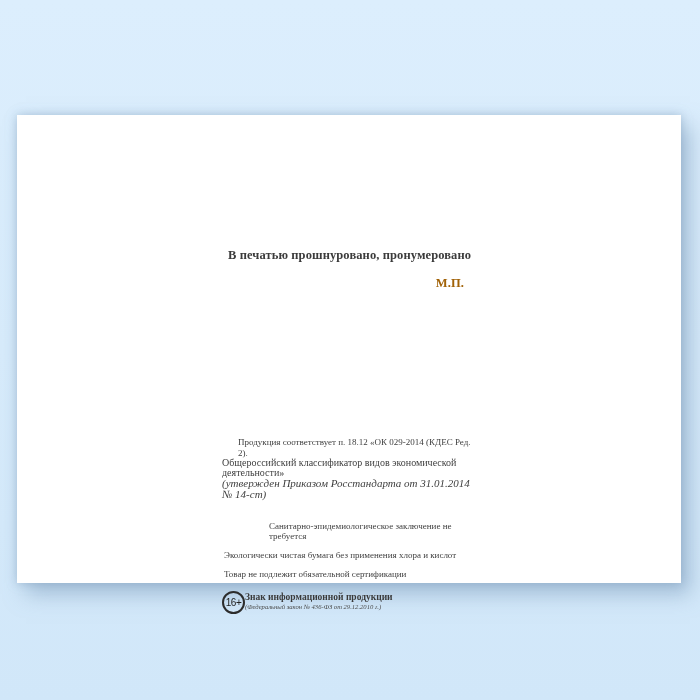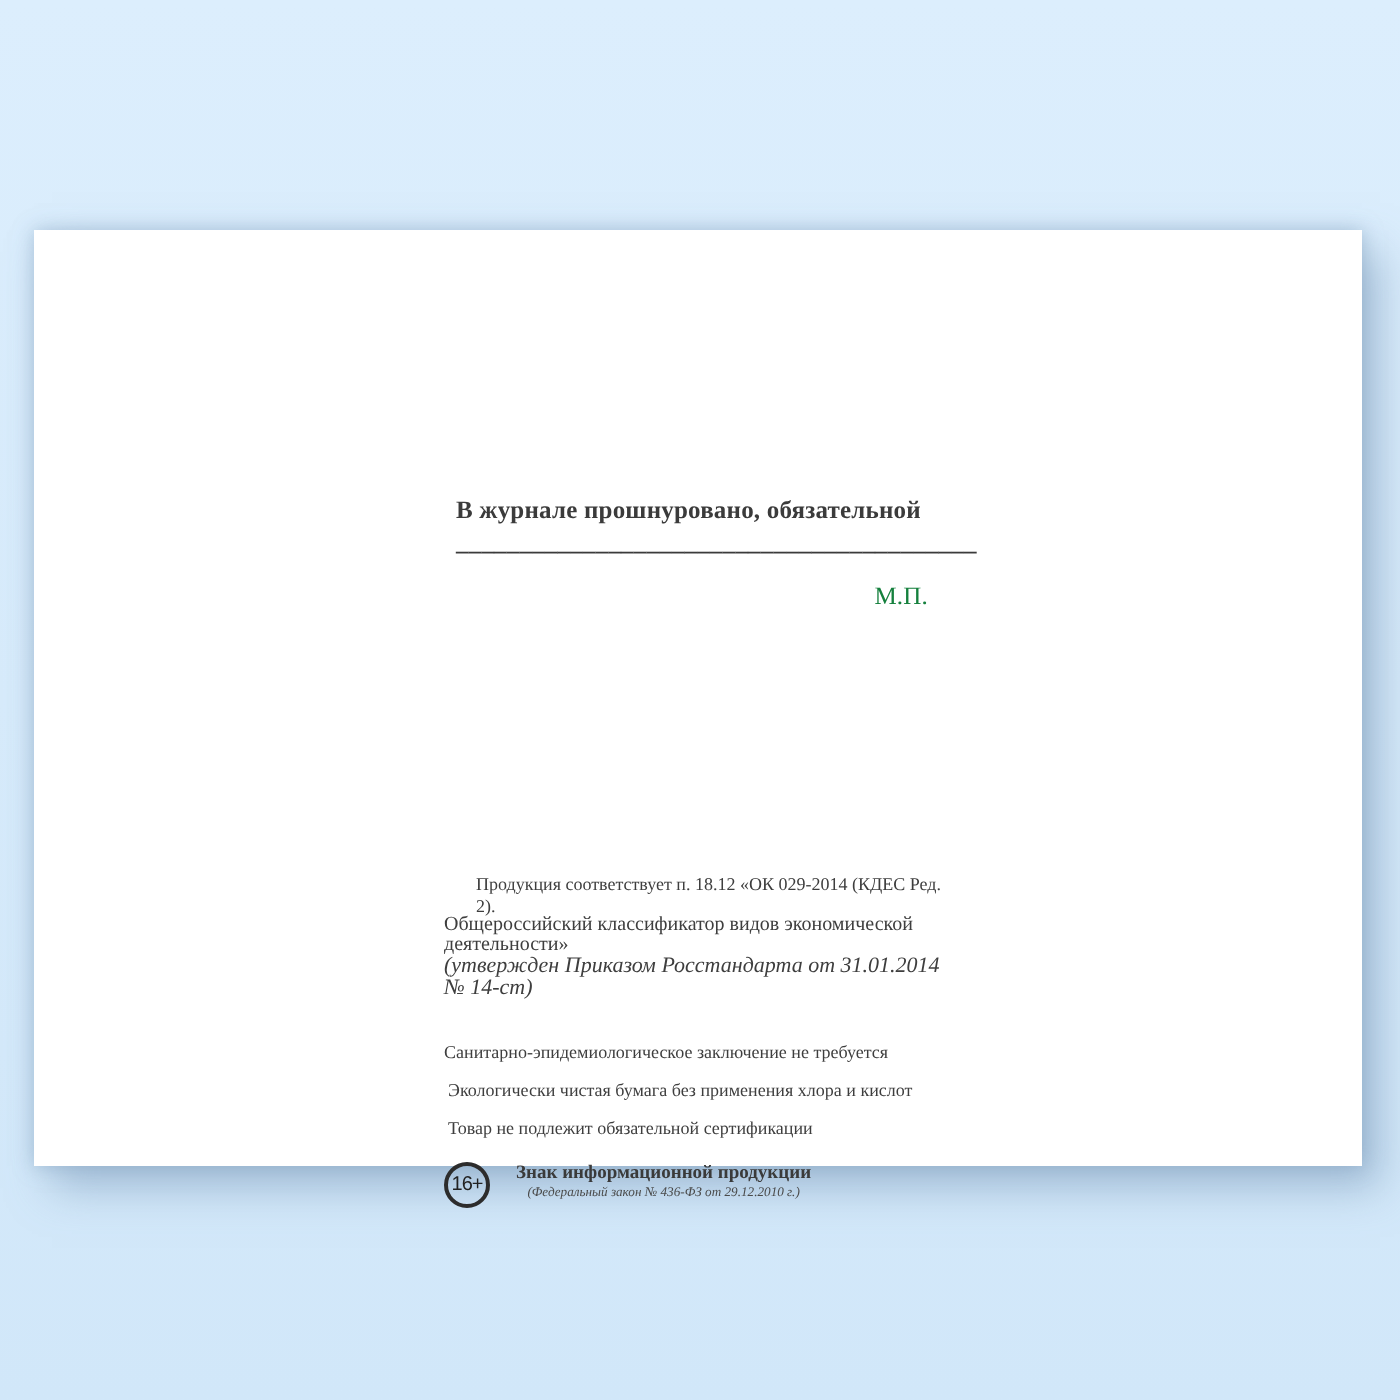--- a/index.html
+++ b/index.html
@@ -16,56 +16,55 @@
     background:#ffffff;
     box-shadow:0 0 9px rgba(130,160,190,.55), 9px 11px 20px rgba(115,148,182,.5);
   }
   .stamp-block{
     position:absolute;left:211px;top:133px;width:238px;
     font-size:12.5px;line-height:15.6px;color:#3b3b3b;
     letter-spacing:.1px;white-space:nowrap;font-weight:600;
   }
   .stamp-line{white-space:nowrap;}
   .stamp-mark{
-    text-align:right;margin-top:12px;font-weight:400;
-    padding-right:2px;font-size:12.5px;color:#15803d;
+    text-align:right;margin-top:12px;font-weight:700;
+    padding-right:2px;font-size:12.5px;color:#a16207;
   }
   .info-block{
     position:absolute;left:205px;top:322px;width:260px;color:#3e3e3e;
   }
   .compliance-line1{font-size:9px;line-height:10.5px;margin-left:16px;}
   .compliance-line2{font-size:10px;line-height:10px;}
   .compliance-line3{font-size:11px;line-height:10.5px;font-style:italic;}
   .statement{font-size:9px;line-height:10px;margin-top:9px;}
-  .statement-1{margin-top:22px;}
+  .statement-1{margin-top:22px;margin-left:47px;}
   .statement-2{margin-top:9px;padding-left:2px;}
   .statement-3{margin-top:9px;padding-left:2px;}
   .badge-row{
     display:flex;align-items:flex-start;margin-top:12px;
   }
   .age-badge{
     width:19px;height:19px;border:2px solid #2c2c2c;border-radius:50%;
     display:flex;align-items:center;justify-content:center;
     font-size:10px;font-weight:normal;color:#222;flex:0 0 auto;
     font-family:"Liberation Sans","DejaVu Sans",sans-serif;
     letter-spacing:-0.5px;
   }
-  .badge-texts{margin-left:13px;padding-top:1px;text-align:center;}
+  .badge-texts{padding-top:1px;}
   .badge-title{font-size:9.5px;line-height:10px;font-weight:600;color:#3a3a3a;}
   .badge-subtitle{font-size:6.6px;line-height:9px;font-style:italic;color:#4a4a4a;}
 </style>
 </head>
 <body>
 
 <div class="scene">
   <div class="page">
 
     <div class="stamp-block">
-      <div class="stamp-line">В журнале прошнуровано, обязательной</div>
-      <div class="stamp-line">_________________________________________</div>
+      <div class="stamp-line">В печатью прошнуровано, пронумеровано</div>
       <div class="stamp-mark">М.П.</div>
     </div>
 
     <div class="info-block">
       <div class="compliance-line1">Продукция соответствует п. 18.12 «ОК 029-2014 (КДЕС Ред. 2).</div>
       <div class="compliance-line2">Общероссийский классификатор видов экономической деятельности»</div>
       <div class="compliance-line3">(утвержден Приказом Росстандарта от 31.01.2014 № 14-ст)</div>
 
       <div class="statement statement-1">Санитарно-эпидемиологическое заключение не требуется</div>
       <div class="statement statement-3">Экологически чистая бумага без применения хлора и кислот</div>

